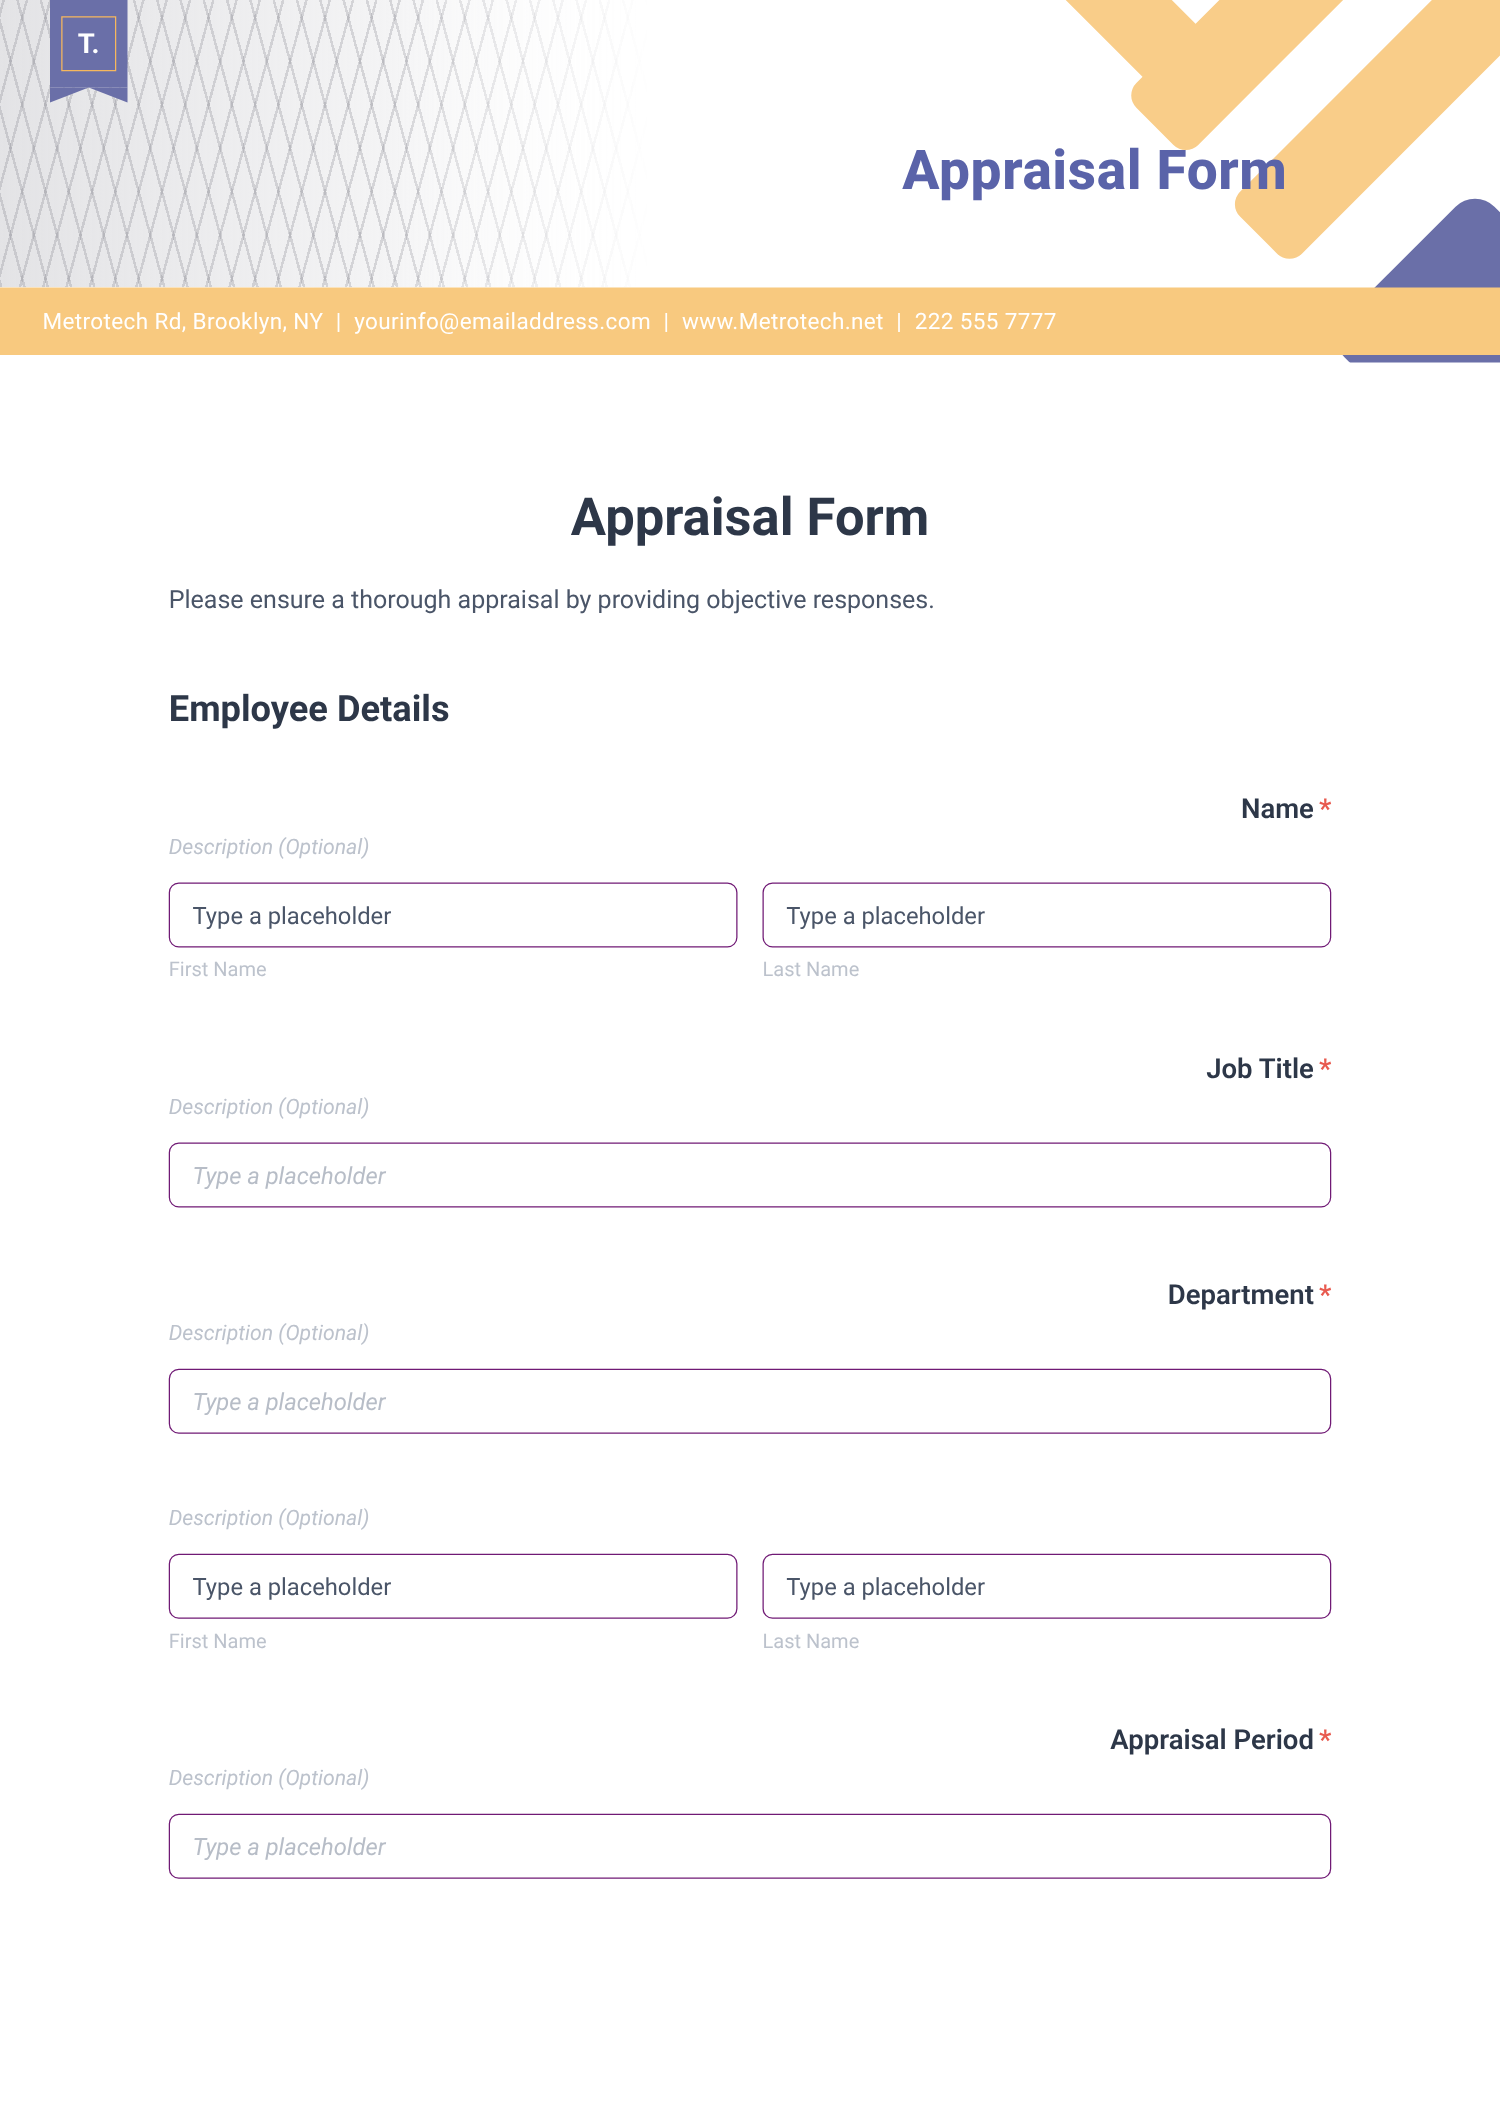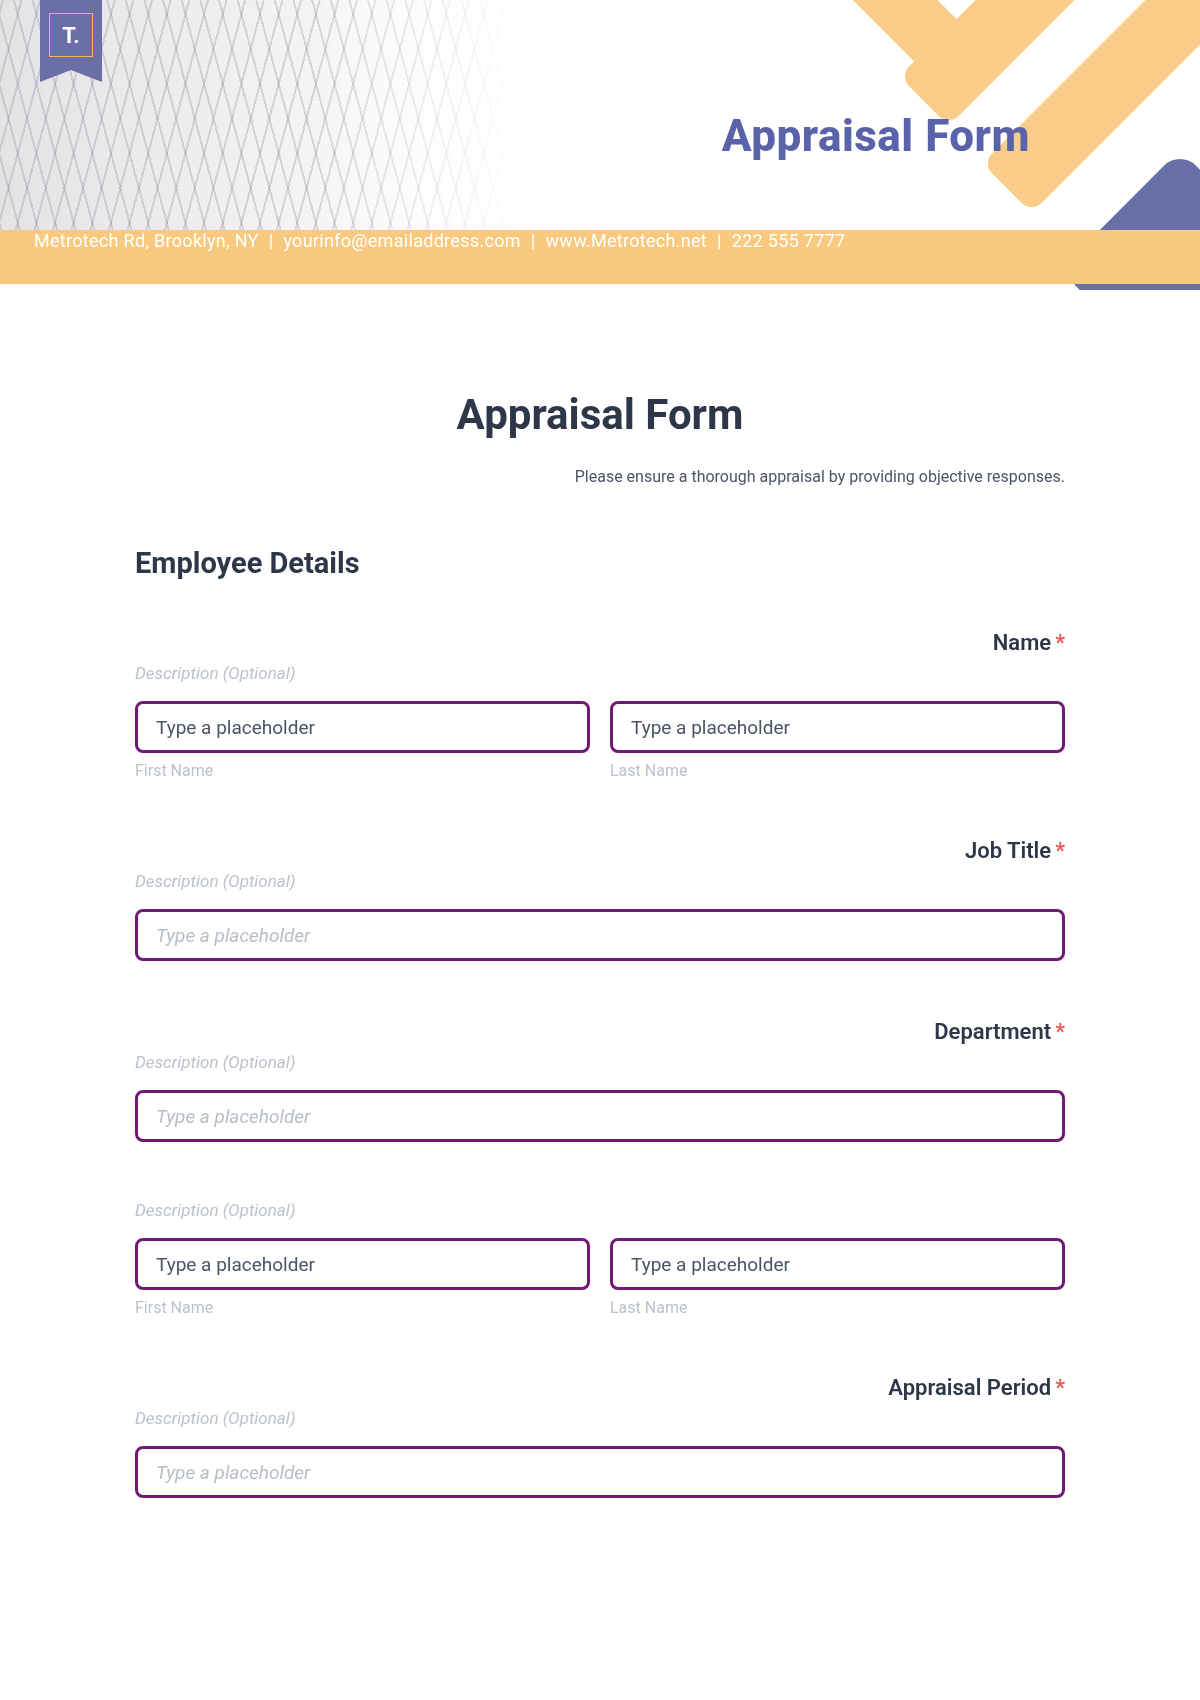--- a/index.html
+++ b/index.html
@@ -100,42 +100,43 @@
     border-radius: 22px;
   }
   .contact-bar {
     position: absolute;
     top: 230px;
     left: 0;
     width: 100%;
     height: 54px;
     background: #f8c97f;
     display: flex;
+    align-items: center;
     padding-left: 34px;
     color: #fff;
     font-size: 18px;
     letter-spacing: 0.3px;
   }
   .contact-bar span.sep {
     margin: 0 10px;
     color: #fff;
   }
   .content {
     padding: 100px 135px 40px 135px;
   }
   .form-title {
     text-align: center;
     font-size: 42px;
     font-weight: 700;
     color: #2d3748;
     margin-bottom: 28px;
   }
   .form-subtitle {
-    text-align: right;
-    font-size: 16px;
+    text-align: left;
+    font-size: 20px;
     color: #4a5568;
     margin-bottom: 60px;
   }
   .section-title {
     font-size: 29px;
     font-weight: 700;
     color: #2d3748;
     margin-bottom: 50px;
   }
   .field {
@@ -161,21 +162,21 @@
   .row-two {
     display: flex;
     gap: 20px;
   }
   .col {
     flex: 1;
   }
   .text-input {
     width: 100%;
     height: 52px;
-    border: 3px solid #701a75;
+    border: 1px solid #701a75;
     border-radius: 8px;
     padding: 0 18px;
     font-size: 19px;
     color: #4a5568;
     font-family: inherit;
     outline: none;
     background: #fff;
   }
   .text-input::placeholder {
     color: #b7bdc7;

